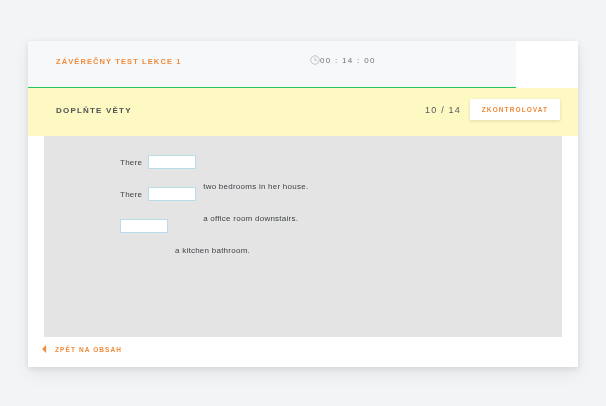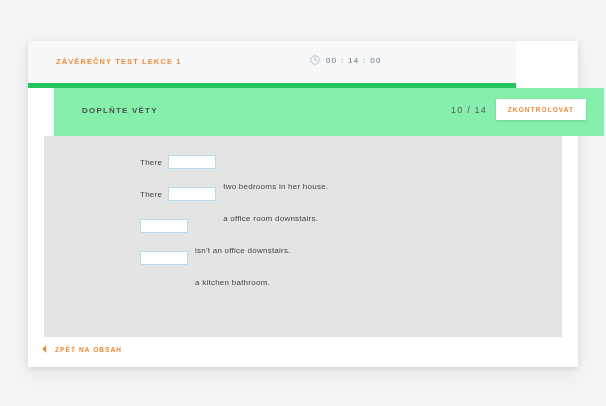--- a/index.html
+++ b/index.html
@@ -32,64 +32,62 @@
   }
 
   
   .card-head {
     position: absolute;
     left: 0;
     top: 0;
     width: 488px;
     height: 47px;
     background: #f7f8f9;
-    border-bottom: 5px solid #22c55e;
+    border-bottom: 1px solid #22c55e;
     box-sizing: border-box;
   }
   .lesson-title {
     position: absolute;
     left: 28px;
     top: 16px;
     font-size: 7.5px;
     letter-spacing: 1.1px;
     font-weight: bold;
     color: #f08b3a;
     white-space: nowrap;
   }
 
   .timer {
     position: absolute;
     left: 282px;
     top: 14px;
     display: flex;
     align-items: center;
-    gap: 6px;
   }
   .clock-icon {
     width: 10px;
     height: 10px;
     display: block;
   }
   .timer-text {
     font-size: 8px;
     letter-spacing: 1.3px;
     color: #6f7478;
     white-space: nowrap;
   }
 
   
   .card-sub {
     position: absolute;
     left: 0;
     top: 47px;
     width: 550px;
     height: 48px;
-    background: #86efac;
-    box-sizing: border-box;
-    margin-left: 26px;
+    background: #fef9c3;
+    box-sizing: border-box;
   }
   .task-title {
     position: absolute;
     left: 28px;
     top: 18px;
     font-size: 8px;
     letter-spacing: 1.2px;
     font-weight: bold;
     color: #4b5054;
     white-space: nowrap;
@@ -138,21 +136,21 @@
     width: 518px;
     padding-top: 13px;
     box-sizing: border-box;
   }
 
   .sentence-row {
     display: flex;
     align-items: center;
     height: 26px;
     margin-bottom: 6px;
-    padding-left: 96px;
+    padding-left: 76px;
   }
   .sentence-lead {
     font-size: 8px;
     color: #3f4448;
     letter-spacing: 0.25px;
     white-space: nowrap;
     margin-right: 6px;
   }
   .sentence-lead:empty {
     margin-right: 0;
@@ -248,25 +246,20 @@
             <span class="sentence-tail">two bedrooms in her house.</span>
           </div>
           <div class="sentence-row">
             <span class="sentence-lead">There</span>
             <input type="text" class="blank-input" value="" style="">
             <span class="sentence-tail">a office room downstairs.</span>
           </div>
           <div class="sentence-row">
             <span class="sentence-lead"></span>
             <input type="text" class="blank-input" value="" style="">
-            <span class="sentence-tail">isn't an office downstairs.</span>
-          </div>
-          <div class="sentence-row">
-            <span class="sentence-lead"></span>
-            <input type="text" class="blank-input" value="" style="">
             <span class="sentence-tail">a kitchen bathroom.</span>
           </div>
         </div>
     </div>
 
     <div class="card-foot">
       <a class="back-link">
         <span class="back-arrow">
           <svg class="back-arrow" viewBox="0 0 6 10" xmlns="http://www.w3.org/2000/svg">
             <polygon points="5,0 5,10 0,5" fill="#f08b3a"></polygon>

